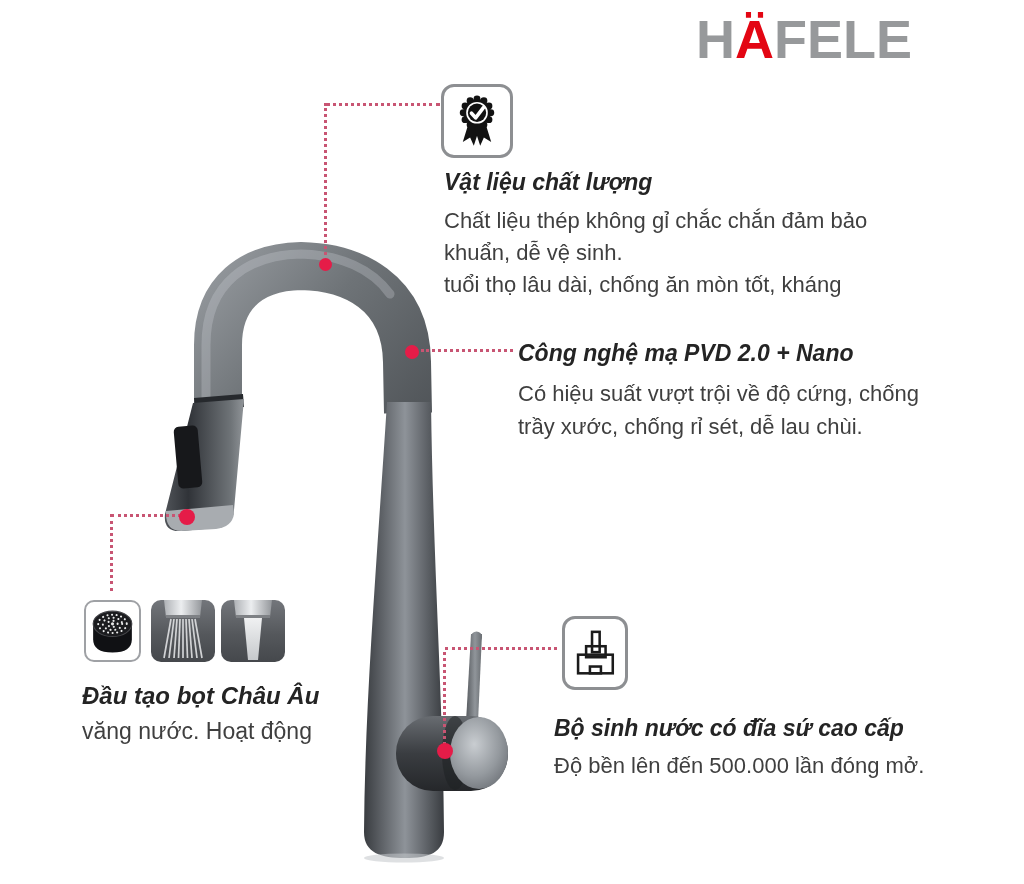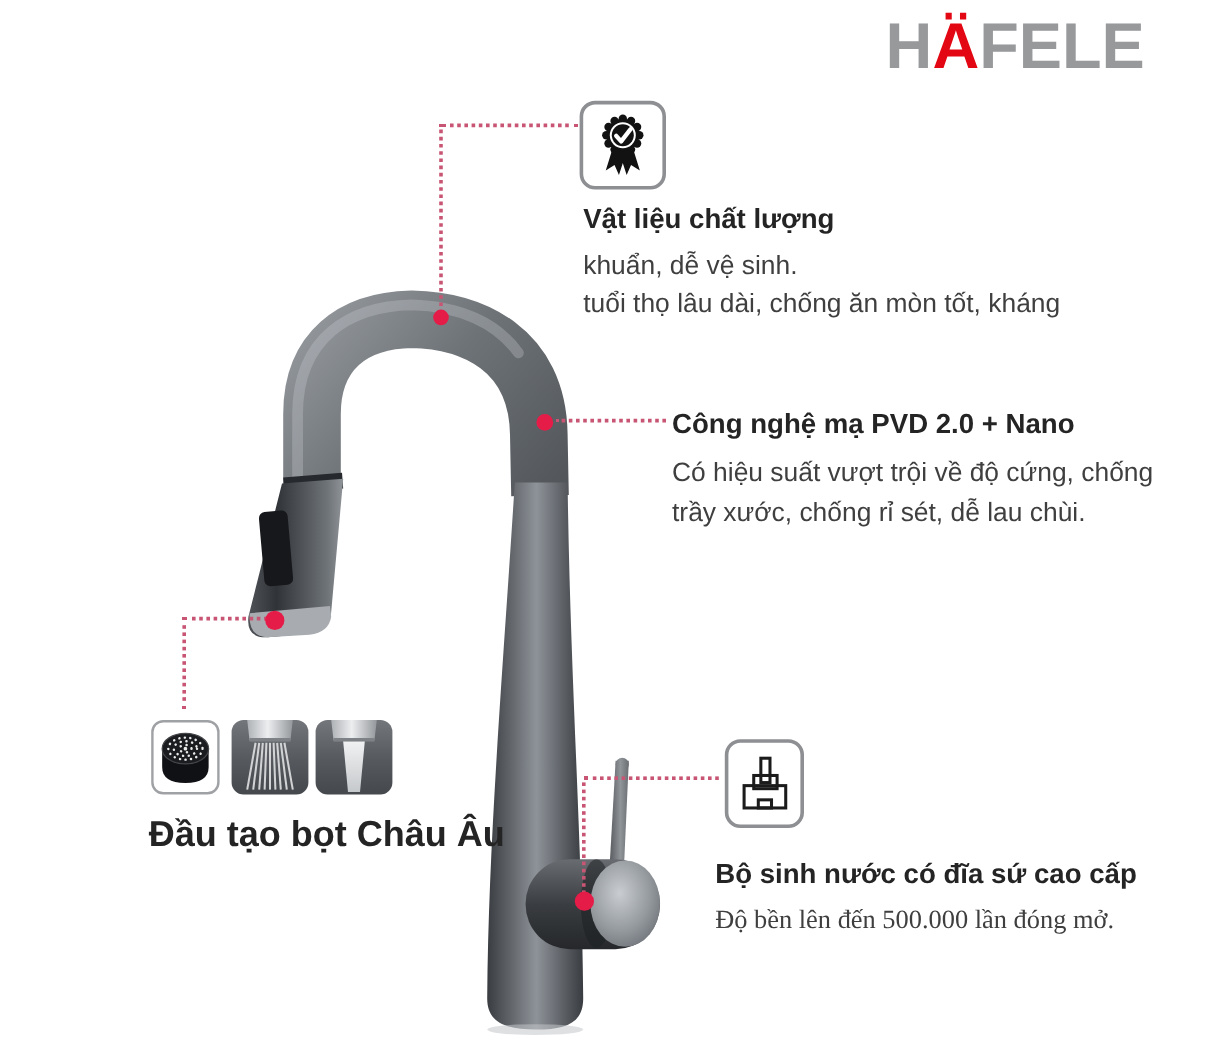--- a/index.html
+++ b/index.html
@@ -6,42 +6,42 @@
     --leader-line:#c85573;
     --accent-dot:#e51c48;
     --logo-gray:#97999b;
     --logo-red:#e30613;
     --title-text:#242424;
     --body-text:#3f3f3f;
   }
   html,body{margin:0;padding:0;background:#fff;}
   .stage{
     position:relative;width:940px;height:884px;background:#ffffff;
-    font-family:"Liberation Sans","DejaVu Sans",sans-serif;overflow:hidden;margin-left:42px;
+    font-family:"Liberation Sans","DejaVu Sans",sans-serif;overflow:hidden;
   }
   
   .logo{position:absolute;top:12px;right:28px;font-size:54px;font-weight:bold;
         line-height:54px;letter-spacing:0;color:var(--logo-gray);white-space:nowrap;}
   .logo .red{color:var(--logo-red);}
   
   .feature{position:absolute;z-index:4;}
-  .f-title{font-weight:bold;color:var(--title-text);margin:0;}
+  .f-title{font-weight:bold;color:var(--title-text);margin:0;font-style:italic;}
   .f-line{color:var(--body-text);margin:0;}
   .fb1{left:444px;top:168px;width:510px;}
   .fb1 .f-title{font-size:23px;line-height:28px;margin-bottom:9px;}
   .fb1 .f-line{font-size:22px;line-height:32px;}
   .fb2{left:518px;top:339px;width:510px;}
   .fb2 .f-title{font-size:23px;line-height:28px;margin-bottom:10px;}
   .fb2 .f-line{font-size:22px;line-height:33px;}
   .fb3{left:82px;top:681px;width:300px;}
-  .fb3 .f-title{font-size:30px;line-height:30px;margin-bottom:5px;}
+  .fb3 .f-title{font-size:24px;line-height:30px;margin-bottom:5px;}
   .fb3 .f-line{font-size:23px;line-height:30px;}
   .fb4{left:554px;top:713px;width:440px;}
   .fb4 .f-title{font-size:23px;line-height:30px;margin-bottom:8px;}
-  .fb4 .f-line{font-size:22px;line-height:30px;font-family:Liberation Serif, serif;}
+  .fb4 .f-line{font-size:22px;line-height:30px;}
   
   .icon-box{position:absolute;border:3px solid #8d8f92;border-radius:13px;background:#fff;
             display:flex;align-items:center;justify-content:center;z-index:4;}
   .badge-box{left:441px;top:84px;width:66px;height:68px;}
   .valve-box{left:562px;top:616px;width:60px;height:68px;}
   
   .mini-icon{position:absolute;top:600px;height:62px;border-radius:10px;overflow:hidden;z-index:4;}
   .mini-light{background:#ffffff;border:2px solid #9fa1a5;box-sizing:border-box;}
   .mini-dark{background:linear-gradient(180deg,#73767b 0%,#55585c 55%,#454米8 100%);
              background:linear-gradient(180deg,#73767b 0%,#55585c 55%,#45484c 100%);}
@@ -226,32 +226,34 @@
         </linearGradient>
       </defs>
       <path d="M 13 0 L 51 0 L 49 17 L 15 17 Z" fill="url(#tube2)"></path>
       <rect x="15" y="15" width="34" height="3" fill="#7e8185"></rect>
       <path d="M 23 18 L 41 18 L 37 60 L 27 60 Z" fill="url(#jet)"></path>
     </svg>
   </div>
 
   <div class="feature fb1">
     <p class="f-title">Vật liệu chất lượng</p>
+    <p class="f-line">Chất liệu thép không gỉ chắc chắn đảm bảo</p>
     <p class="f-line">khuẩn, dễ vệ sinh.</p>
     <p class="f-line">tuổi thọ lâu dài, chống ăn mòn tốt, kháng</p>
   </div>
 
   <div class="feature fb2">
     <p class="f-title">Công nghệ mạ PVD 2.0 + Nano</p>
     <p class="f-line">Có hiệu suất vượt trội về độ cứng, chống</p>
     <p class="f-line">trầy xước, chống rỉ sét, dễ lau chùi.</p>
   </div>
 
   <div class="feature fb3">
     <p class="f-title">Đầu tạo bọt Châu Âu</p>
+    <p class="f-line">văng nước. Hoạt động</p>
   </div>
 
   <div class="feature fb4">
     <p class="f-title">Bộ sinh nước có đĩa sứ cao cấp</p>
     <p class="f-line">Độ bền lên đến 500.000 lần đóng mở.</p>
   </div>
 
 </div>
 
 </body></html>

